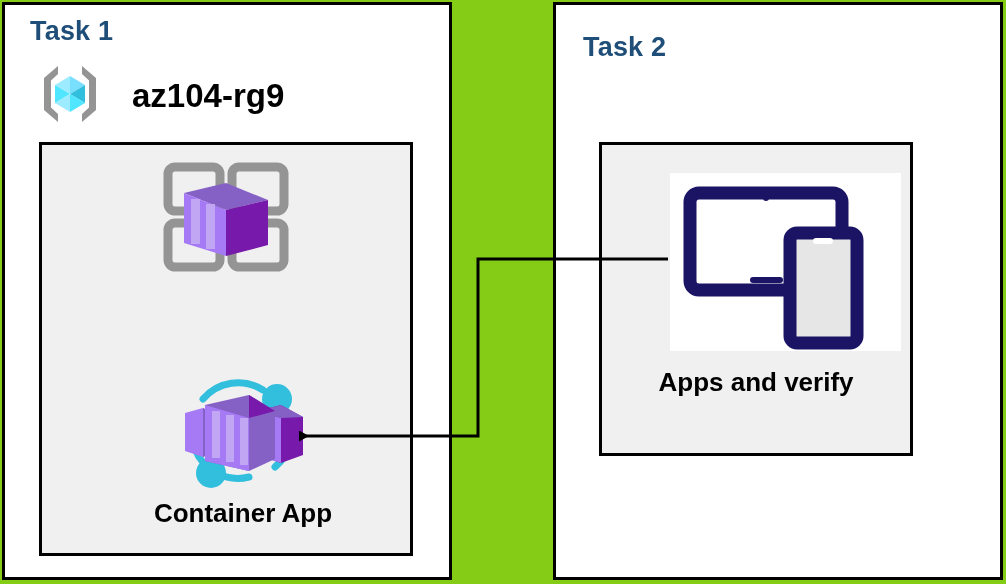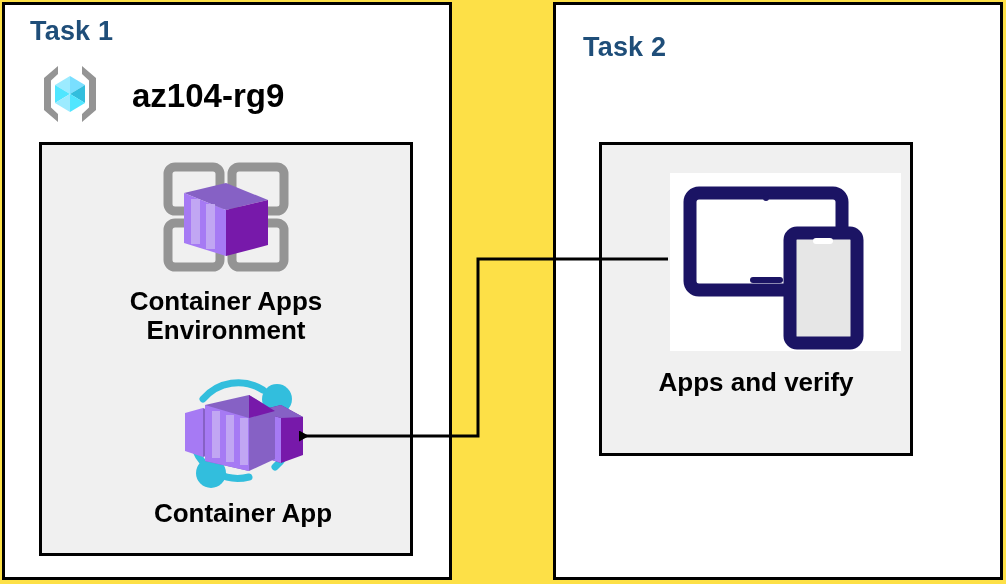--- a/index.html
+++ b/index.html
@@ -7,21 +7,21 @@
     padding: 0;
     background: #ffffff;
   }
   body {
     font-family: "Liberation Sans", sans-serif;
   }
   #canvas {
     position: relative;
     width: 1006px;
     height: 584px;
-    background: #fde047;
+    background: #84cc16;
     overflow: hidden;
   }
 
   
   .task-box {
     position: absolute;
     box-sizing: border-box;
     border: 3px solid #000000;
     background: #ffffff;
   }
@@ -169,22 +169,20 @@
           <path d="M34 36 L76 26 L118 43 L76 53 Z" fill="#8661C5"></path>
 
           <path d="M34 36 L76 53 L76 99 L34 86 Z" fill="#A67AF4"></path>
 
           <path d="M118 43 L118 88 L76 99 L76 53 Z" fill="#7719AA"></path>
 
           <rect x="41" y="42" width="9" height="45" fill="#C6AEF2" opacity="0.85"></rect>
           <rect x="56" y="47" width="9" height="45" fill="#C6AEF2" opacity="0.85"></rect>
         </svg>
       </span>
-      <div class="node-label">Container Apps
-Environment</div>
     </div>
 
     <div id="node-ca" class="node">
       <span class="node-icon">
         <svg width="160" height="118" viewBox="0 0 160 118" aria-hidden="true">
 
           <g fill="none" stroke="#32BEDD" stroke-width="7" stroke-linecap="round">
             <path d="M40 26 A46 46 0 0 1 100 17"></path>
             <path d="M122 36 A46 46 0 0 1 112 94"></path>
             <path d="M86 104 A46 46 0 0 1 32 76"></path>

